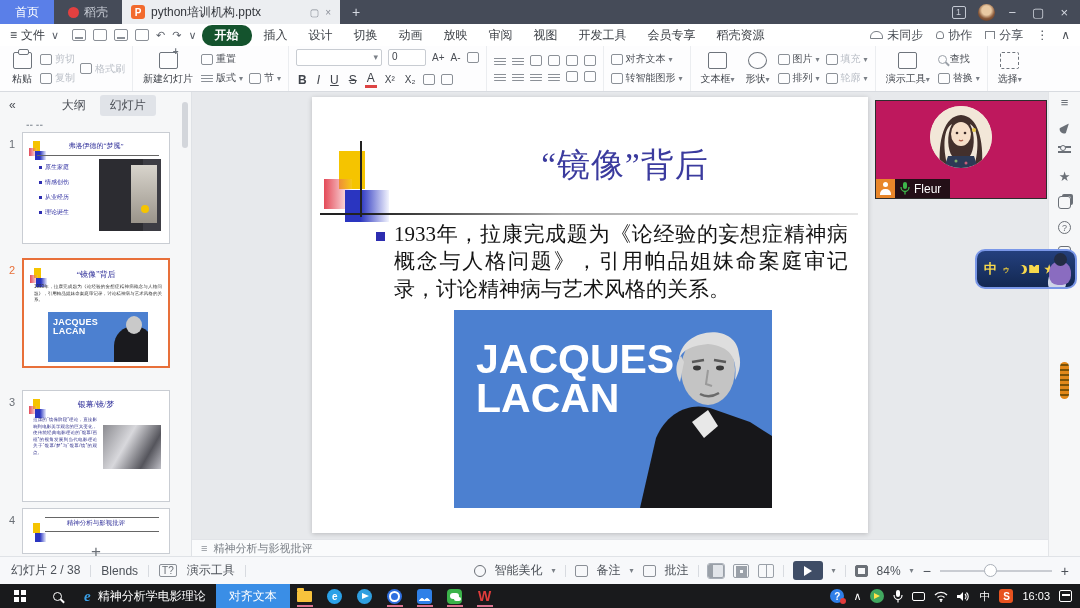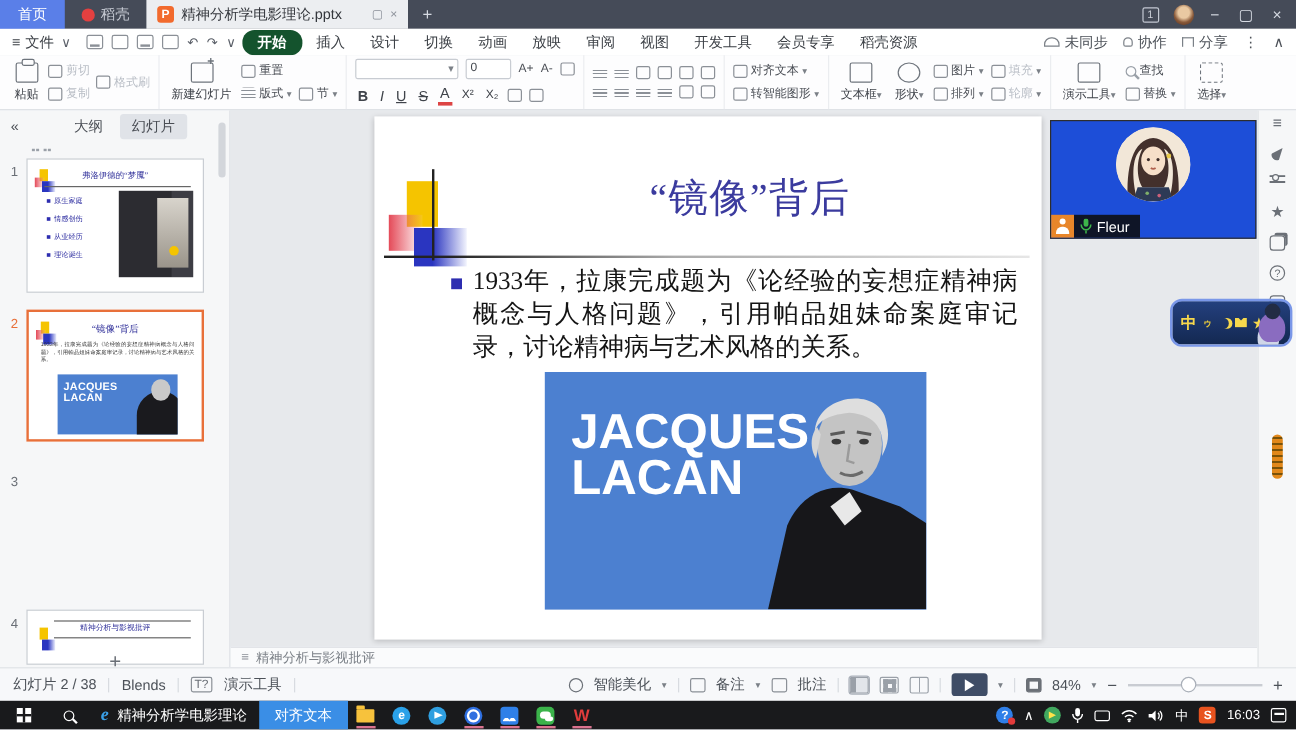--- a/index.html
+++ b/index.html
@@ -119,21 +119,21 @@
   .rr-ic{width:15px;height:15px;display:grid;place-items:center;font-size:13px;color:#6b7077}
   .rr-box{width:13px;height:13px;border:1.5px solid #6b7077;border-radius:3px}
   .rr-box.copy{box-shadow:3px -3px 0 -1px #6b7077}
   .rr-circle{width:13px;height:13px;border:1.5px solid #6b7077;border-radius:50%;display:grid;place-items:center;font-size:9px}
   .rr-sliders{width:13px;height:11px;background:linear-gradient(#6b7077 0 1.5px,transparent 1.5px 5px,#6b7077 5px 6.5px,transparent 6.5px) ;position:relative}
   .rr-sliders::after{content:"";position:absolute;left:2px;top:-1px;width:4px;height:4px;border-radius:50%;background:#f6f7f8;border:1.5px solid #6b7077}
   .rr-rocket{width:0;height:0;border-left:5px solid transparent;border-right:5px solid transparent;border-bottom:12px solid #6b7077;border-radius:50%;transform:rotate(40deg)}
   .stripe{position:absolute;right:11px;top:270px;width:9px;height:37px;border-radius:5px;background:repeating-linear-gradient(0deg,#e2881a 0 3px,#7a5208 3px 5px);z-index:20}
 
   
-  .webcam{position:absolute;left:875px;top:100px;width:172px;height:99px;background:#1d4ed8;border:1px solid #2d2d2d;z-index:30}
+  .webcam{position:absolute;left:875px;top:100px;width:172px;height:99px;background:#be185d;border:1px solid #2d2d2d;z-index:30}
   .wc-avatar{position:absolute;left:54px;top:5px;width:62px;height:62px;border-radius:50%;overflow:hidden;background:radial-gradient(circle at 50% 40%,#f6ead9 0 55%,#ecdcc8)}
   .wc-label{position:absolute;left:0;bottom:0;display:flex;align-items:stretch;height:19px}
   .wc-person{width:19px;background:#e8862a;display:grid;place-items:center;position:relative}
   .wc-person::before{content:"";width:5px;height:5px;border-radius:50%;background:#fff;position:absolute;top:3px;left:7px}
   .wc-person::after{content:"";width:11px;height:6px;border-radius:5px 5px 0 0;background:#fff;position:absolute;bottom:3px;left:4px}
   .wc-name{background:rgba(14,14,14,.88);color:#fff;font-size:12px;display:flex;align-items:center;gap:4px;padding:0 9px 0 5px}
 
   
   .ime{position:absolute;left:975px;top:249px;width:102px;height:40px;background:linear-gradient(180deg,#24407e,#132851);border:2px solid #7a97e8;border-radius:10px;z-index:40;display:flex;align-items:center;gap:5px;padding:0 7px;color:#f7d84c;font-weight:bold;font-size:13px;overflow:hidden}
   .ime-small{font-size:8px;color:#e9c93c}
@@ -198,21 +198,21 @@
 <body>
 
 <div class="titlebar">
   <div class="tab-home">首页</div>
   <div class="tab-docer">
     <span class="docer-logo"></span>
     <span>稻壳</span>
   </div>
   <div class="tab-doc">
     <span class="p-logo">P</span>
-    <span class="t-title">精神分析学电影理论.pptx</span>
+    <span class="t-title">python培训机构.pptx</span>
     <span class="t-mini">▢</span>
     <span class="t-mini">×</span>
   </div>
   <div class="tab-plus">+</div>
   <div class="tb-right">
     <span class="badge1">1</span>
     <span class="tb-avatar"></span>
     <span class="winctl">−</span>
     <span class="winctl">▢</span>
     <span class="winctl">×</span>
@@ -481,20 +481,28 @@
       <div class="mini-lacan">
         <div class="ml-t">
             <div>JACQUES</div>
             <div>LACAN</div>
           </div>
         <div class="ml-p"></div>
       </div>
     </div>
 
     <span class="thumb-num" style="top:304px">3</span>
+    <div class="thumb" style="top:298px;height:112px">
+      <span class="mini-deco-y" style="left:10px;top:8px;width:7px;height:10px"></span>
+      <span class="mini-deco-p" style="left:6px;top:15px;width:8px;height:8px"></span>
+      <span class="mini-deco-b" style="left:12px;top:18px;width:11px;height:9px"></span>
+      <div class="mini-title" style="top:8px;font-size:8px">银幕/镜/梦</div>
+      <div class="mini-body" style="top:26px;right:72px;color:#2d2d8a">拉康的“镜像阶段”理论，直接影响到电影美学观念的巨大变化，使传统经典电影理论的“银幕/画框”的视角发展到当代电影理论关于“银幕/梦”与“银幕/镜”的观点。</div>
+      <div class="mini-img3"></div>
+    </div>
 
     <span class="thumb-num" style="top:422px">4</span>
     <div class="thumb" style="top:416px;height:46px">
       <span class="mini-deco-y" style="left:10px;top:14px;width:7px;height:10px"></span>
       <span class="mini-deco-b" style="left:12px;top:24px;width:11px;height:9px"></span>
       <div class="mini-title" style="top:10px;font-size:6.5px">精神分析与影视批评</div>
       <span class="mini-line" style="left:22px;right:10px;top:8px"></span>
       <span class="mini-line" style="left:22px;right:10px;top:22px"></span>
     </div>
 

